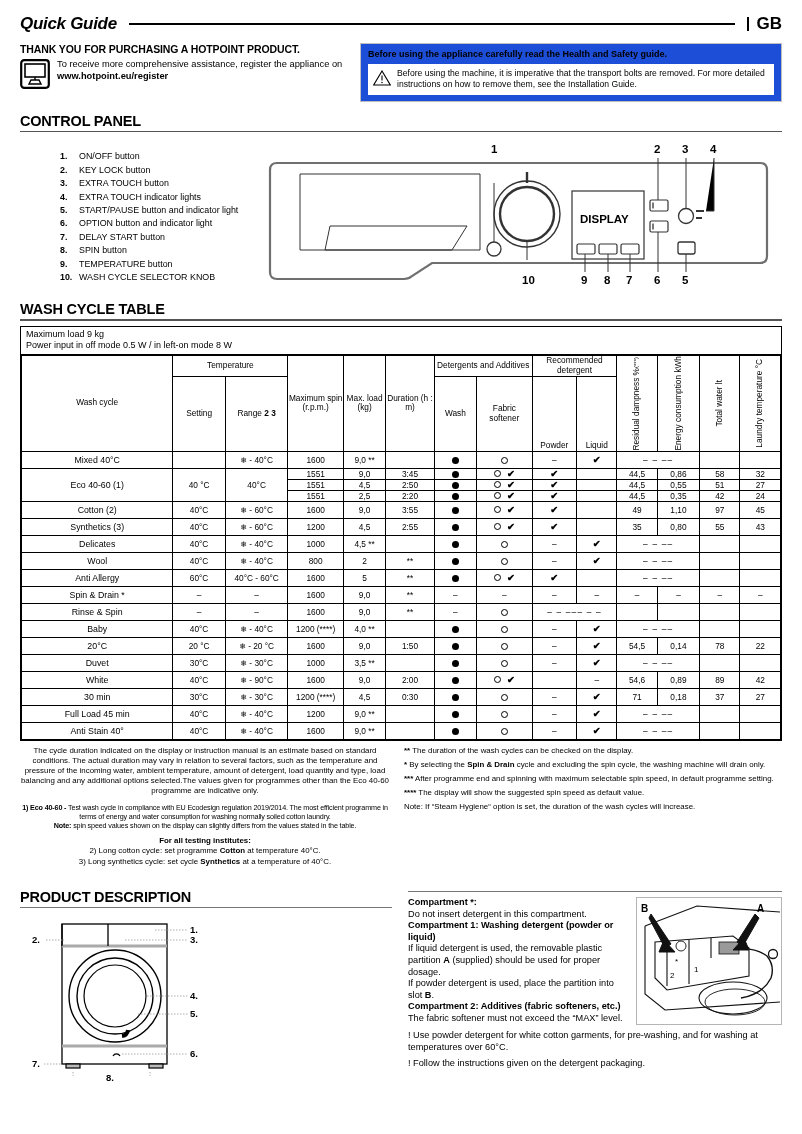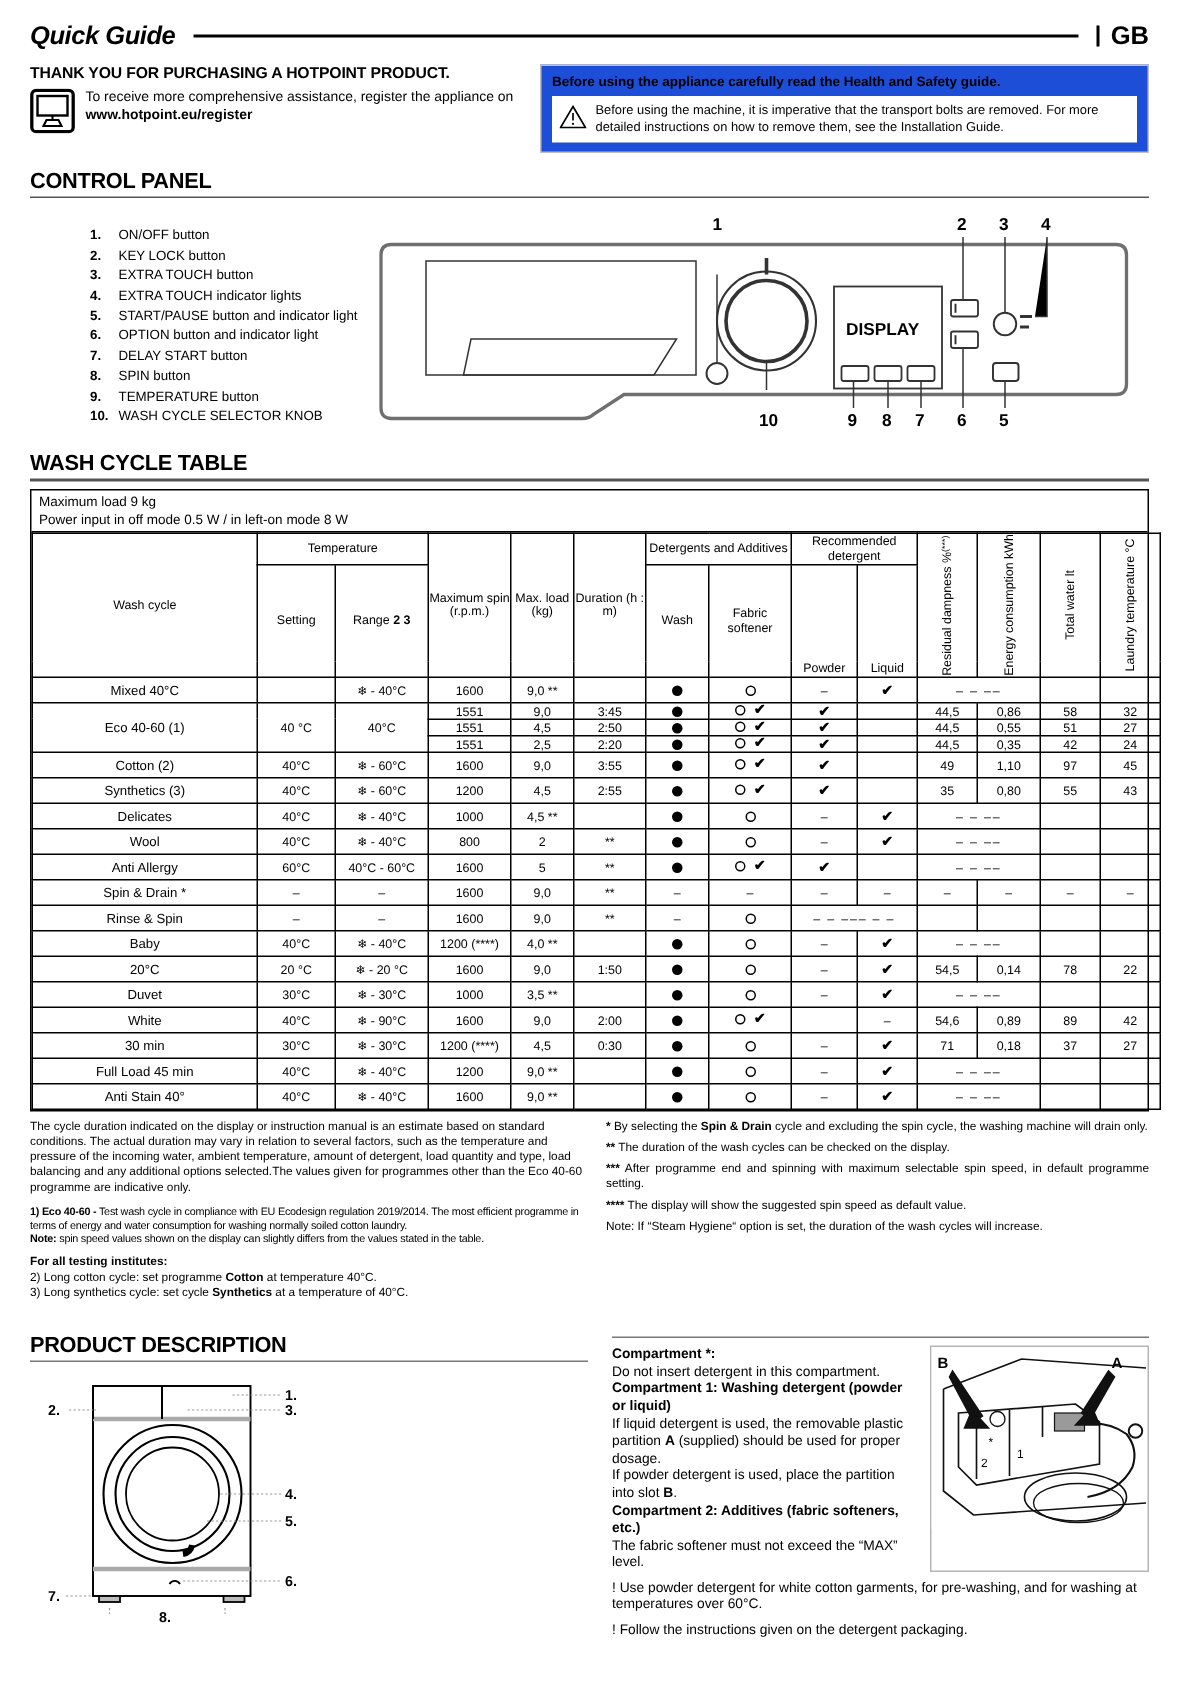--- a/index.html
+++ b/index.html
@@ -5,21 +5,21 @@
   * { box-sizing: border-box; }
   html, body { margin:0; padding:0; }
   body {
     width: 802px; height: 1134px;
     background: #ffffff;
     font-family: "Liberation Sans", sans-serif;
     color: #000;
     position: relative;
     overflow: hidden;
   }
-  .page { position:absolute; left:0; top:0; width:802px; height:1134px; padding: 14px 36px 0 20px; }
+  .page { position:absolute; left:0; top:0; width:802px; height:1134px; padding: 14px 20px 0 20px; }
 
   
   .hdr { display:flex; align-items:center; gap:8px; }
   .hdr-title { font-size:17px; font-weight:bold; font-style:italic; letter-spacing:-0.3px; white-space:nowrap; }
   .hdr-rule { flex:1; height:2px; background:#000; margin:0 4px; }
   .hdr-lang { font-size:17px; font-weight:bold; padding-left:8px; border-left:2px solid #000; line-height:14px;}
 
   
   .ty-wrap { display:flex; gap:10px; margin-top:9px; }
   .ty-left { width:330px; }
@@ -61,21 +61,21 @@
   .ring { display:inline-block; width:7px;height:7px;border-radius:50%;border:1.4px solid #000; vertical-align:middle;}
   .chk { font-size:9.5px; font-weight:bold; line-height:8px;}
   .dash { letter-spacing:1.2px; }
   .sf { font-size:8px; }
   .cellpair { display:flex; align-items:center; justify-content:center; gap:6px; }
   .legend { font-size:9.2px; padding:3px 4px 3px 5px; display:flex; gap:16px; align-items:center; }
   .legend span.lbl { margin-left:4px; }
 
   
   .notes-wrap { display:flex; gap:14px; margin-top:5px; }
-  .notes-l { width:370px; font-size:7.9px; line-height:10.2px; }
+  .notes-l { width:370px; font-size:7.9px; line-height:10.2px;text-align:center; }
   .notes-l p { margin:0 0 6px 0; }
   .notes-l .tight { font-size:7.2px; line-height:9.2px; letter-spacing:-0.15px; }
   .notes-r { flex:1; font-size:7.9px; line-height:10.2px; }
   .notes-r p { margin:0 0 4px 0; text-align:justify; }
   b.bold { font-weight:bold; }
 
   
   .bottom { display:flex; gap:16px; margin-top:16px; }
   .bl { width:372px; }
   .br { flex:1; }
@@ -635,24 +635,24 @@
       </p>
       <p>
         <b class="bold">For all testing institutes:</b><br>
         <span>2)  Long cotton cycle: set programme </span><b class="bold">Cotton</b><span> at temperature 40°C.</span><br>
         <span>3)  Long synthetics cycle: set cycle </span><b class="bold">Synthetics</b><span> at a temperature of 40°C.</span>
       </p>
     </div>
 
     <div class="notes-r">
       <p>
-        <b class="bold">*</b><span> By selecting the </span><b class="bold">Spin &amp; Drain</b><span> cycle and excluding the spin cycle, the washing machine will drain only.</span>
+        <b class="bold">**</b><span> The duration of the wash cycles can be checked on the display.</span>
       </p>
       <p>
-        <b class="bold">**</b><span> The duration of the wash cycles can be checked on the display.</span>
+        <b class="bold">*</b><span> By selecting the </span><b class="bold">Spin &amp; Drain</b><span> cycle and excluding the spin cycle, the washing machine will drain only.</span>
       </p>
       <p>
         <b class="bold">***</b><span>  After programme end and spinning with maximum selectable spin speed, in default programme setting.</span>
       </p>
       <p>
         <b class="bold">****</b><span> The display will show the suggested spin speed as default value.</span>
       </p>
       <p>Note: If “Steam Hygiene“ option is set, the duration of the wash cycles will increase.</p>
     </div>
   </div>

